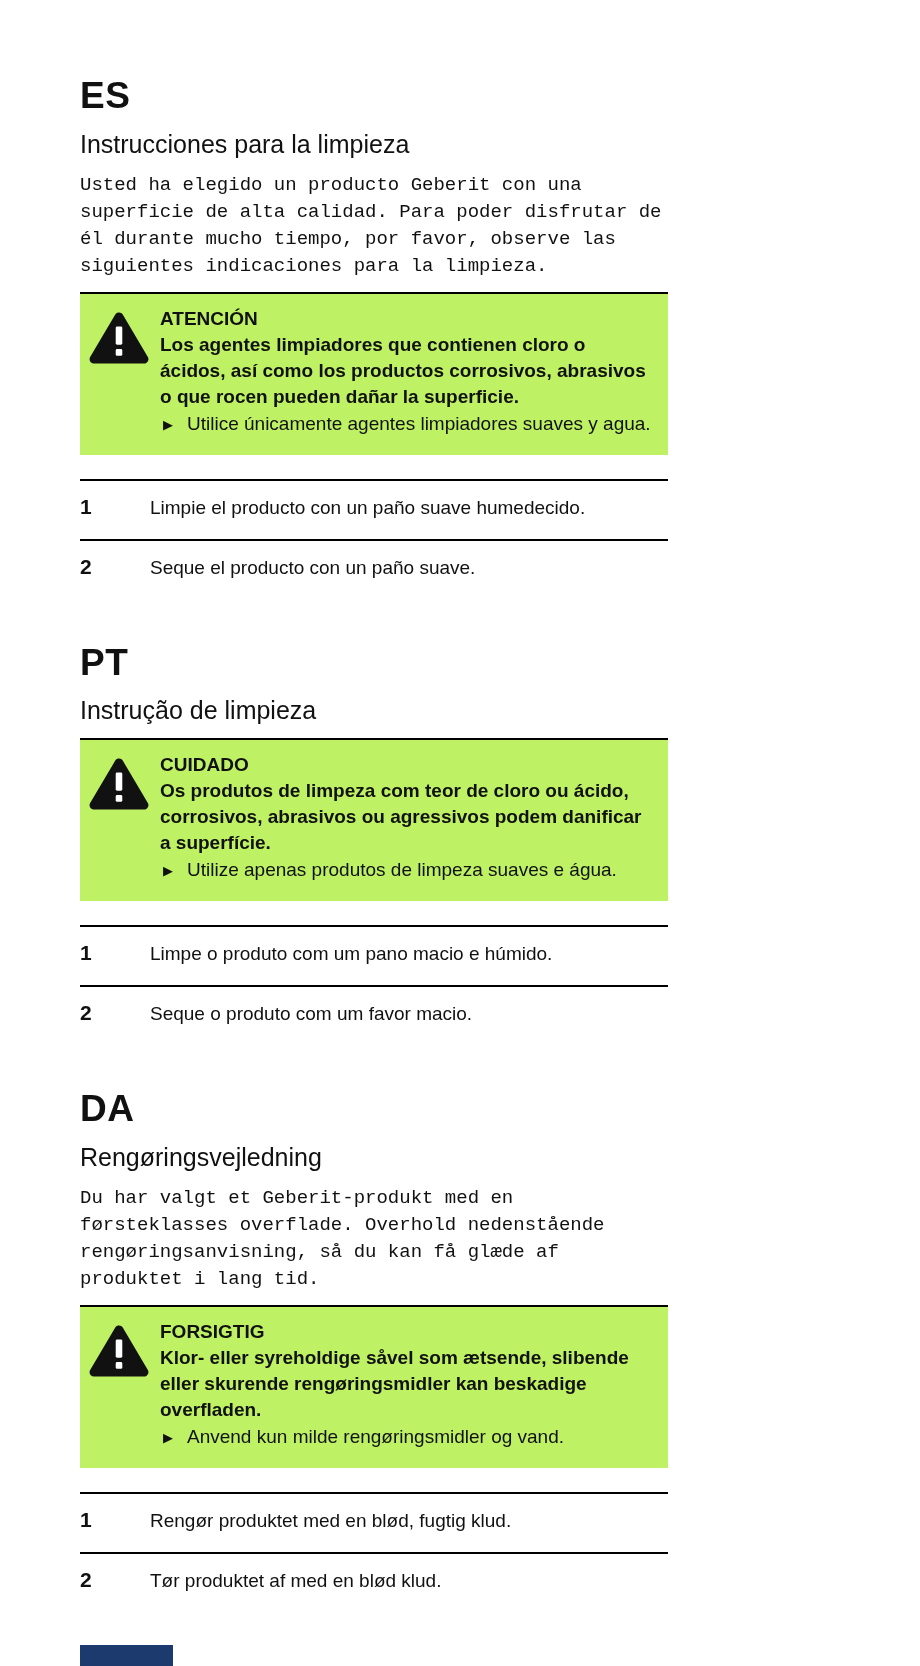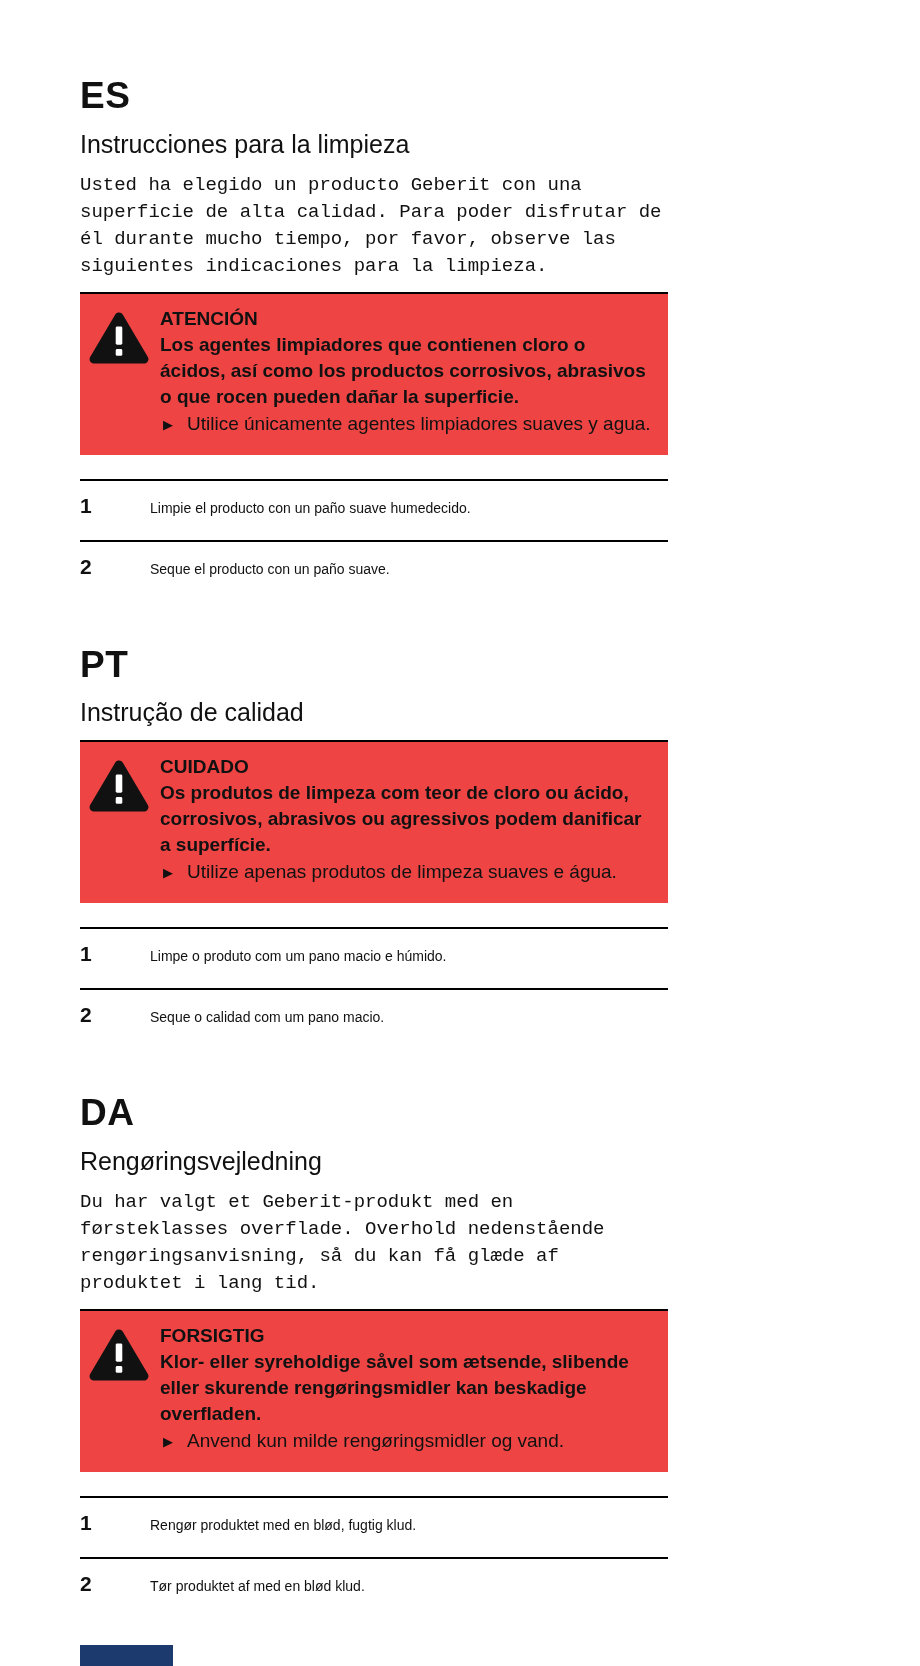--- a/index.html
+++ b/index.html
@@ -32,21 +32,21 @@
     margin: 12px 0 13px 0;
     line-height: 1.2;
   }
   .intro {
     font-size: 19px;
     line-height: 27px;
     margin: 0 0 12px 0;
     font-family: Liberation Mono, monospace;
   }
   .warning-box {
-    background: #ef4444;
+    background: #bef264;
     border-top: 2px solid #000000;
     display: flex;
     align-items: flex-start;
     padding: 12px 14px 16px 8px;
     gap: 10px;
   }
   .warning-icon {
     flex: 0 0 62px;
     width: 62px;
     padding-top: 4px;
@@ -77,21 +77,21 @@
     display: grid;
     grid-template-columns: 70px 1fr;
     padding: 13px 0 18px 0;
     align-items: baseline;
   }
   .step-num {
     font-size: 21px;
     font-weight: 700;
   }
   .step-text {
-    font-size: 14px;
+    font-size: 19px;
     line-height: 27px;
   }
   .footer-bar {
     position: absolute;
     left: 80px;
     bottom: 0;
     width: 93px;
     height: 21px;
     background: #1d3a6e;
   }
@@ -129,21 +129,21 @@
       </div>
       <div class="step">
         <span class="step-num">2</span>
         <span class="step-text">Seque el producto con un paño suave.</span>
       </div>
     </div>
   </section>
 
   <section class="lang-section">
     <h1 class="lang-code">PT</h1>
-    <h2 class="section-title">Instrução de calidad</h2>
+    <h2 class="section-title">Instrução de limpieza</h2>
     <div class="warning-box">
       <span class="warning-icon">
         <svg viewBox="0 0 64 58" width="62" height="56" aria-hidden="true">
           <polygon points="32,7 58,51 6,51" fill="#111" stroke="#111" stroke-width="9" stroke-linejoin="round"></polygon>
           <rect x="28.6" y="17" width="6.8" height="19" rx="1.5" fill="#fff"></rect>
           <rect x="28.6" y="40.5" width="6.8" height="7" rx="1.5" fill="#fff"></rect>
         </svg>
       </span>
       <div class="warning-content">
         <div class="warning-title">CUIDADO</div>
@@ -154,21 +154,21 @@
         </div>
       </div>
     </div>
     <div class="steps">
       <div class="step">
         <span class="step-num">1</span>
         <span class="step-text">Limpe o produto com um pano macio e húmido.</span>
       </div>
       <div class="step">
         <span class="step-num">2</span>
-        <span class="step-text">Seque o calidad com um pano macio.</span>
+        <span class="step-text">Seque o produto com um favor macio.</span>
       </div>
     </div>
   </section>
 
   <section class="lang-section">
     <h1 class="lang-code">DA</h1>
     <h2 class="section-title">Rengøringsvejledning</h2>
     <p class="intro">Du har valgt et Geberit-produkt med en førsteklasses overflade. Overhold nedenstående rengøringsanvisning, så du kan få glæde af produktet i lang tid.</p>
     <div class="warning-box">
       <span class="warning-icon">

